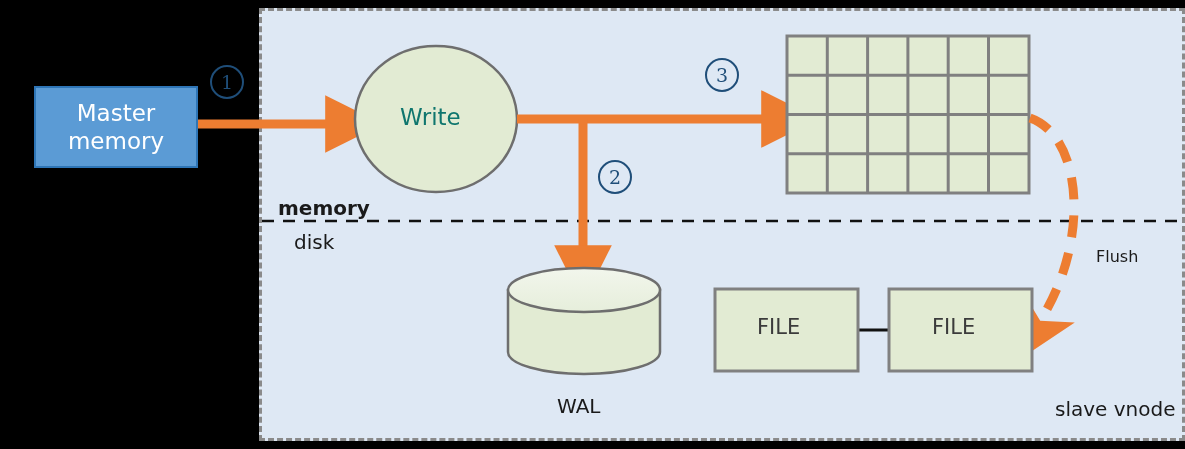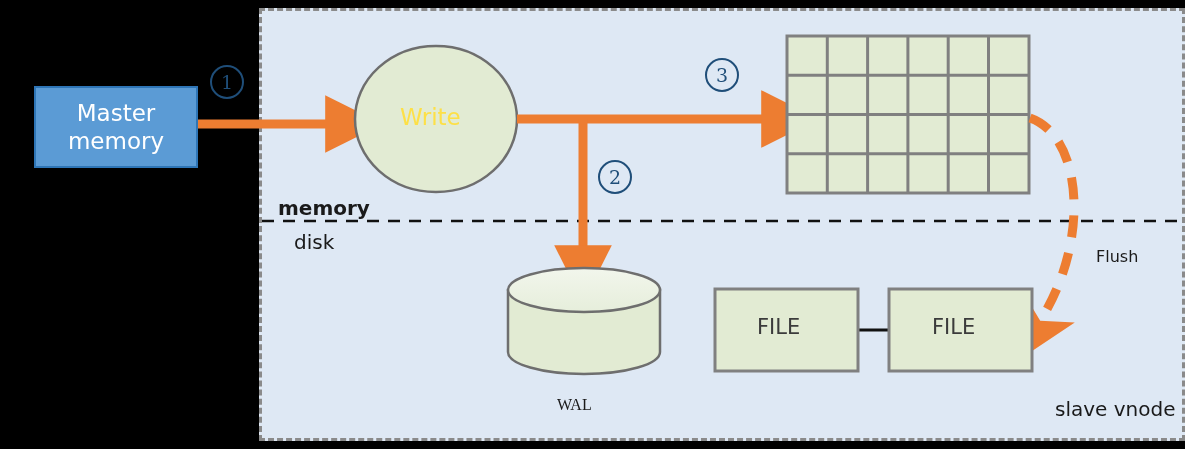--- a/index.html
+++ b/index.html
@@ -40,24 +40,24 @@
     left: 259px; top: 8px;
     width: 926px; height: 433px;
     background: #DEE8F4;
     border-left: 3px dashed #8a8a8a;
     border-top: 3px dashed #8a8a8a;
     border-bottom: 3px dashed #8a8a8a;
     border-right: 3px dashed #8a8a8a;
   }
   .memory-lbl { left: 278px; top: 198px; font-size: 20px; font-weight: bold; }
   .disk-lbl   { left: 294px; top: 232px; font-size: 20px; }
-  .wal-lbl    { left: 557px; top: 396px; font-size: 16px; font-family: Liberation Serif, serif; }
+  .wal-lbl    { left: 557px; top: 396px; font-size: 20px; }
   .flush-lbl  { left: 1096px; top: 248px; font-size: 16px; }
   .slave-lbl  { left: 1031px; top: 399px; font-size: 20px; margin-left: 24px; }
-  .write-lbl  { left: 400px; top: 105px; font-size: 23px; color: #fde047; }
+  .write-lbl  { left: 400px; top: 105px; font-size: 23px; color: #0f766e; }
   .file1-lbl  { left: 757px; top: 316px; font-size: 21px; color: #3b3b3b; }
   .file2-lbl  { left: 932px; top: 316px; font-size: 21px; color: #3b3b3b; }
   .num {
     position: absolute;
     width: 34px; height: 34px;
     border: 2px solid #1F4E79;
     border-radius: 50%;
     color: #1F4E79;
     font-size: 19px;
     display: flex; align-items: center; justify-content: center;

